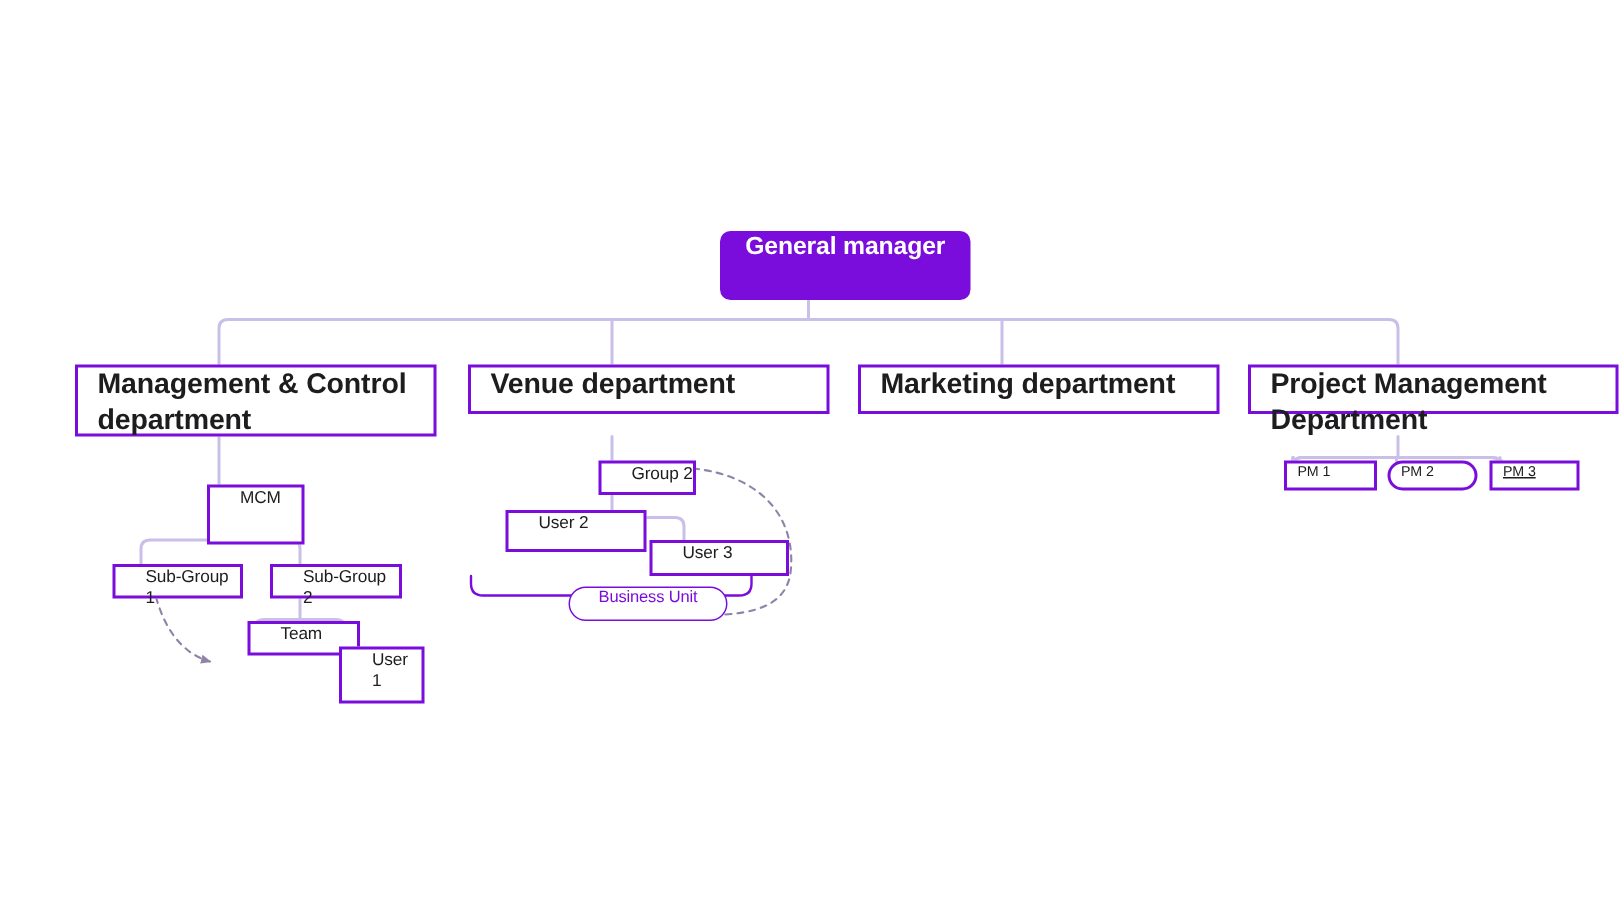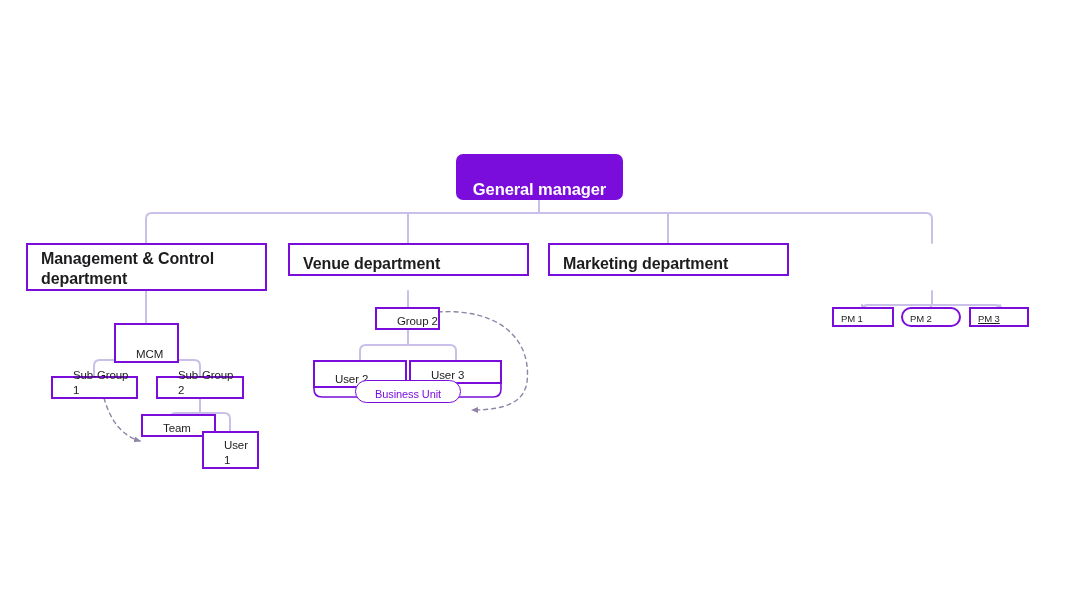--- a/index.html
+++ b/index.html
@@ -26,41 +26,42 @@
     width: 1080px;
     height: 610px;
     pointer-events: none;
   }
   .node {
     position: absolute;
     box-sizing: border-box;
     background: #ffffff;
     border: 2px solid #7a0ddb;
     display: flex;
-    align-items: flex-end;
+    align-items: flex-start;
     color: #1d1d1f;
     letter-spacing: -0.1px;
+    margin-left: 24px;
   }
   .node .label {
     display: block;
     line-height: 1.25;
   }
   
   .node.root {
     background: #7a0ddb;
     border: none;
     border-radius: 7px;
     color: #ffffff;
     justify-content: center;
     font-size: 16.5px;
     font-weight: bold;
   }
   
   .node.dept {
-    font-size: 16px;
+    font-size: 19px;
     font-weight: bold;
     padding-left: 13px;
     border-width: 2.5px;
   }
   
   .node.small {
     font-size: 11.5px;
     font-weight: normal;
     padding-left: 20px;
     border-width: 2px;
@@ -154,20 +155,23 @@
   </div>
 
   <div class="node dept" style="left:548px; top:243px; width:241px; height:33px;">
     <span class="label">Marketing department</span>
   </div>
 
   <div class="node dept" style="left:288px; top:243px; width:241px; height:33px;">
     <span class="label">Venue department</span>
   </div>
 
+  <div class="node dept" style="left:808px; top:243px; width:247px; height:33px;">
+    <span class="label">Project Management Department</span>
+  </div>
 
   <div class="node small" style="left:114px; top:323px; width:65px; height:40px;">
     <span class="label">MCM</span>
   </div>
 
   <div class="node small" style="left:51px; top:376px; width:87px; height:23px;">
     <span class="label">Sub-Group 1</span>
   </div>
 
   <div class="node small" style="left:156px; top:376px; width:88px; height:23px;">
@@ -179,29 +183,29 @@
   </div>
 
   <div class="node small" style="left:202px; top:431px; width:57px; height:38px;">
     <span class="label">User 1</span>
   </div>
 
   <div class="node small" style="left:375px; top:307px; width:65px; height:23px;">
     <span class="label">Group 2</span>
   </div>
 
-  <div class="node small" style="left:313px; top:360px; width:94px; height:28px;">
+  <div class="node small" style="left:313px; top:340px; width:94px; height:28px;">
     <span class="label">User 2</span>
   </div>
 
   <div class="node small" style="left:409px; top:360px; width:93px; height:24px;">
     <span class="label">User 3</span>
   </div>
 
-  <div class="node pill" style="left:355px; top:380px; width:106px; height:23px;">
+  <div class="node pill" style="left:355px; top:391px; width:106px; height:23px;">
     <span class="label">Business Unit</span>
   </div>
 
   <div class="node tiny" style="left:832px; top:307px; width:62px; height:20px;">
     <span class="label">PM 1</span>
   </div>
 
   <div class="node tiny" style="left:901px; top:307px; width:60px; height:20px;border-radius:10px;">
     <span class="label">PM 2</span>
   </div>

